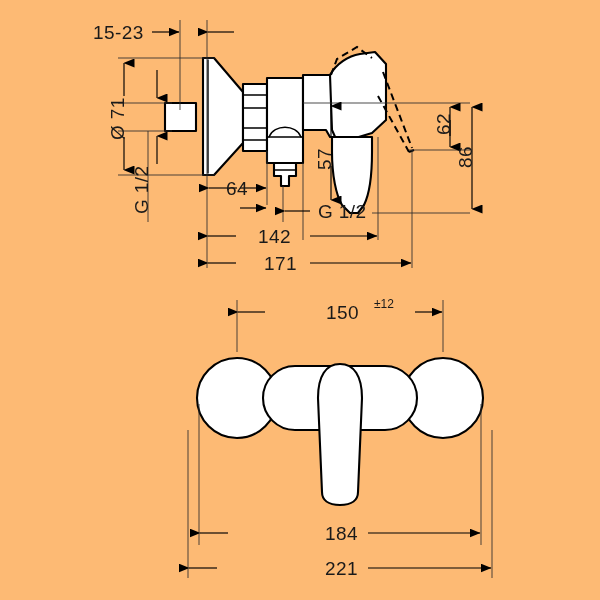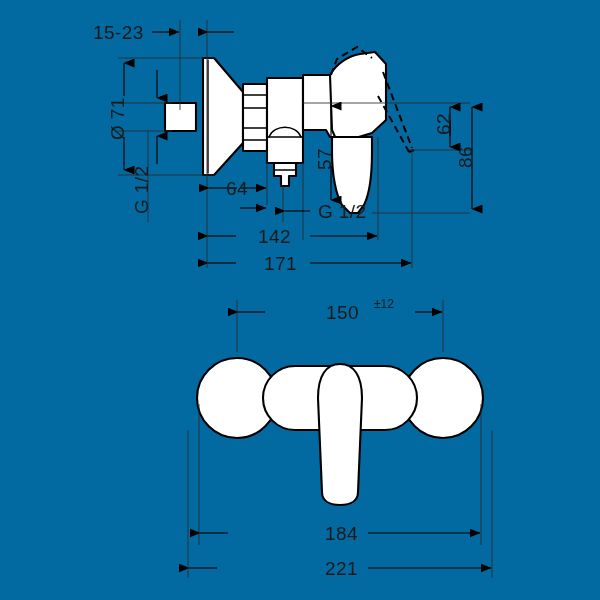--- a/index.html
+++ b/index.html
@@ -7,21 +7,21 @@
     padding: 0;
     background: #ffffff;
   }
   body {
     font-family: "Liberation Sans", sans-serif;
   }
   #drawing-root {
     position: relative;
     width: 600px;
     height: 600px;
-    background: #0369a1;
+    background: #fdba74;
     overflow: hidden;
   }
   svg.sheet {
     display: block;
     width: 600px;
     height: 600px;
   }
   .part-outline {
     fill: #ffffff;
     stroke: #000000;

